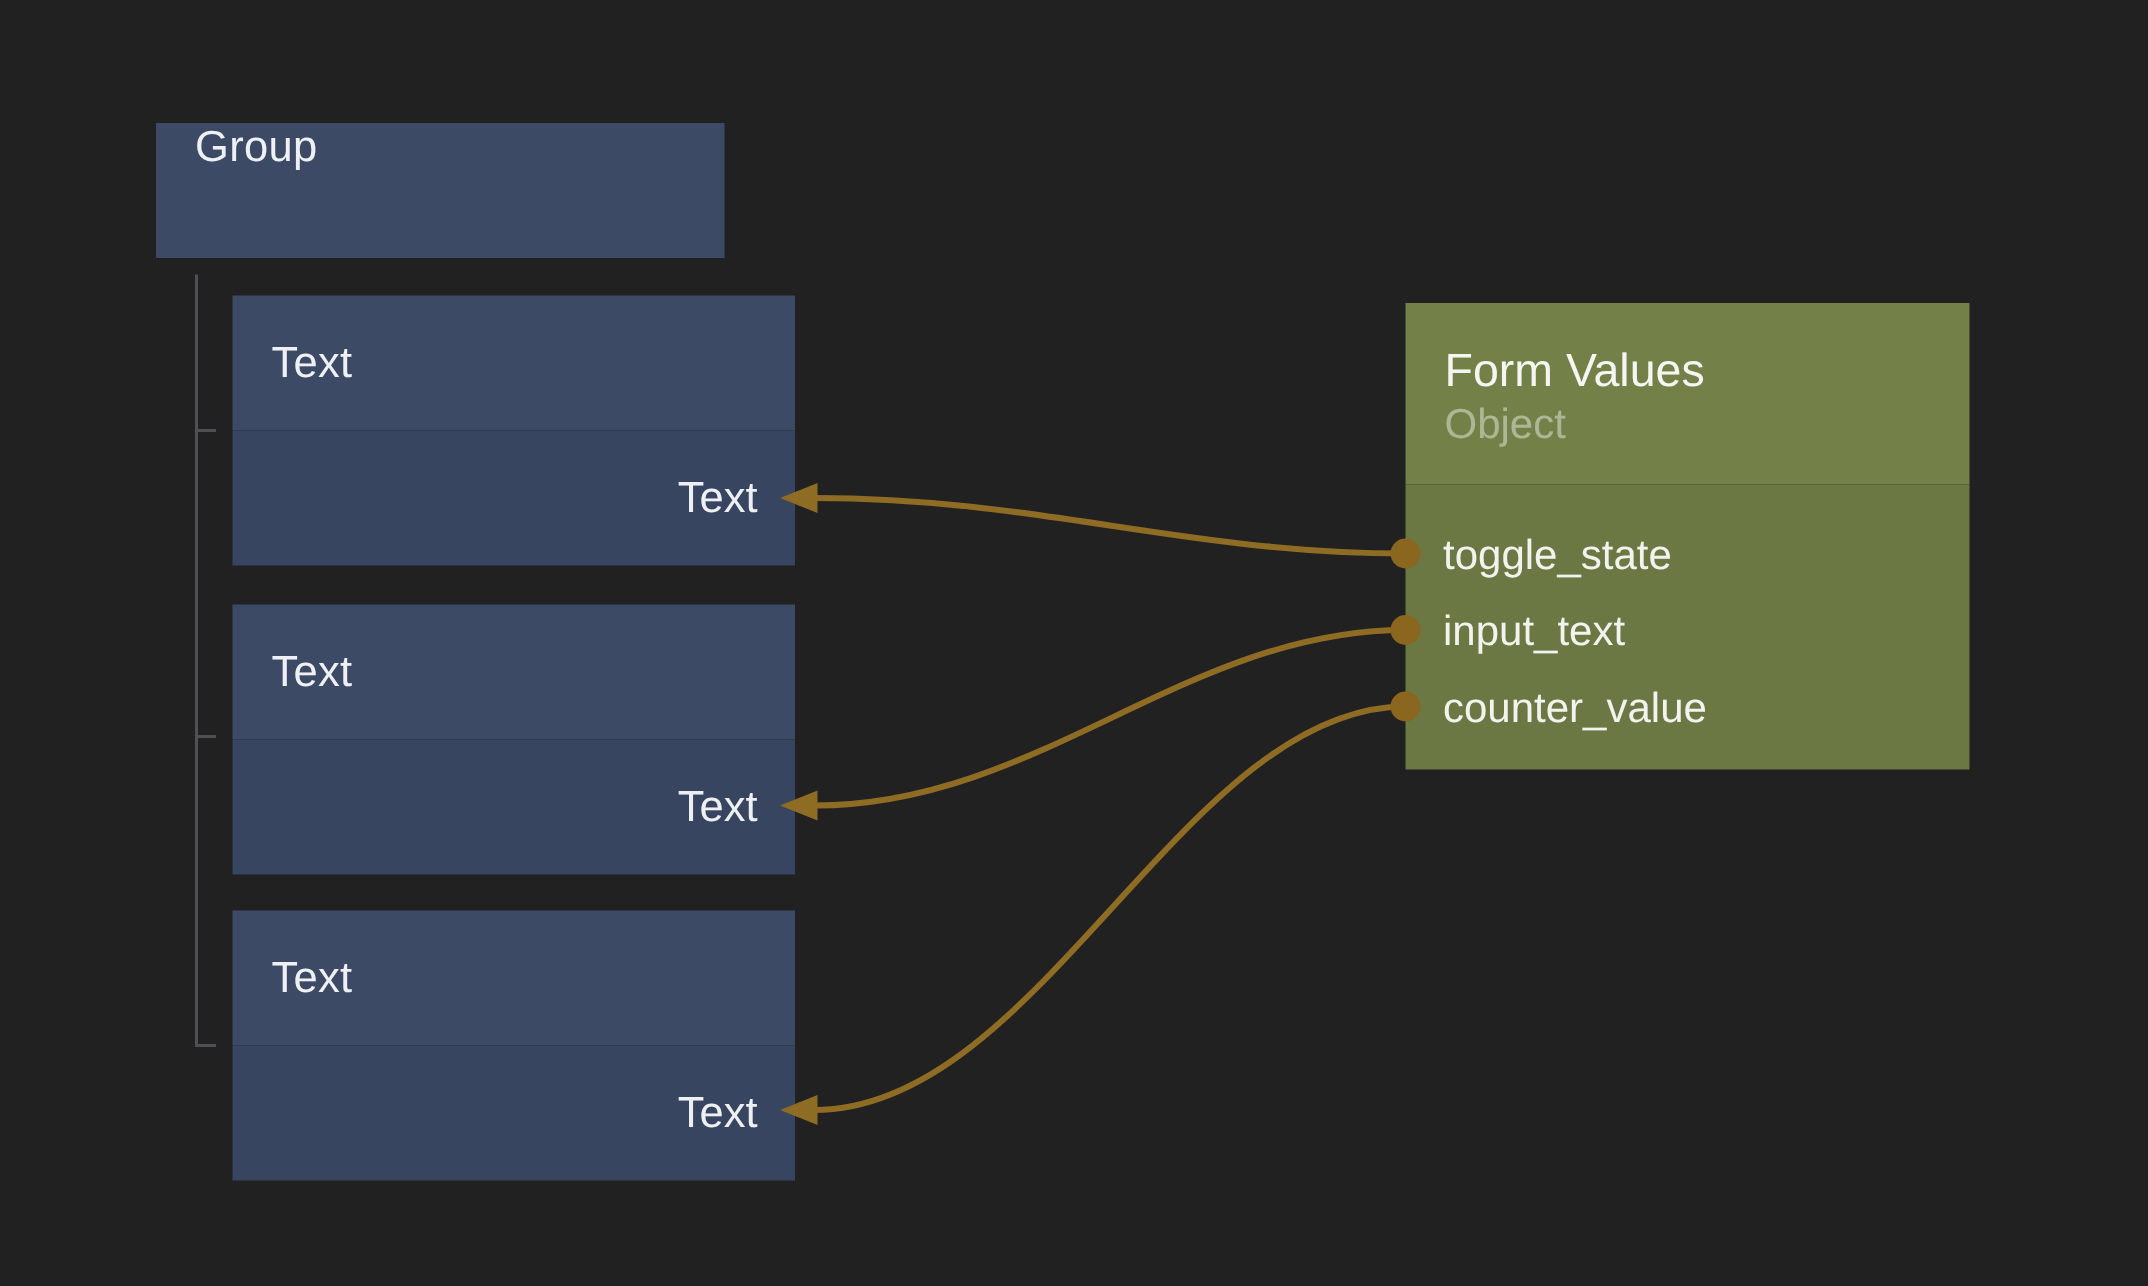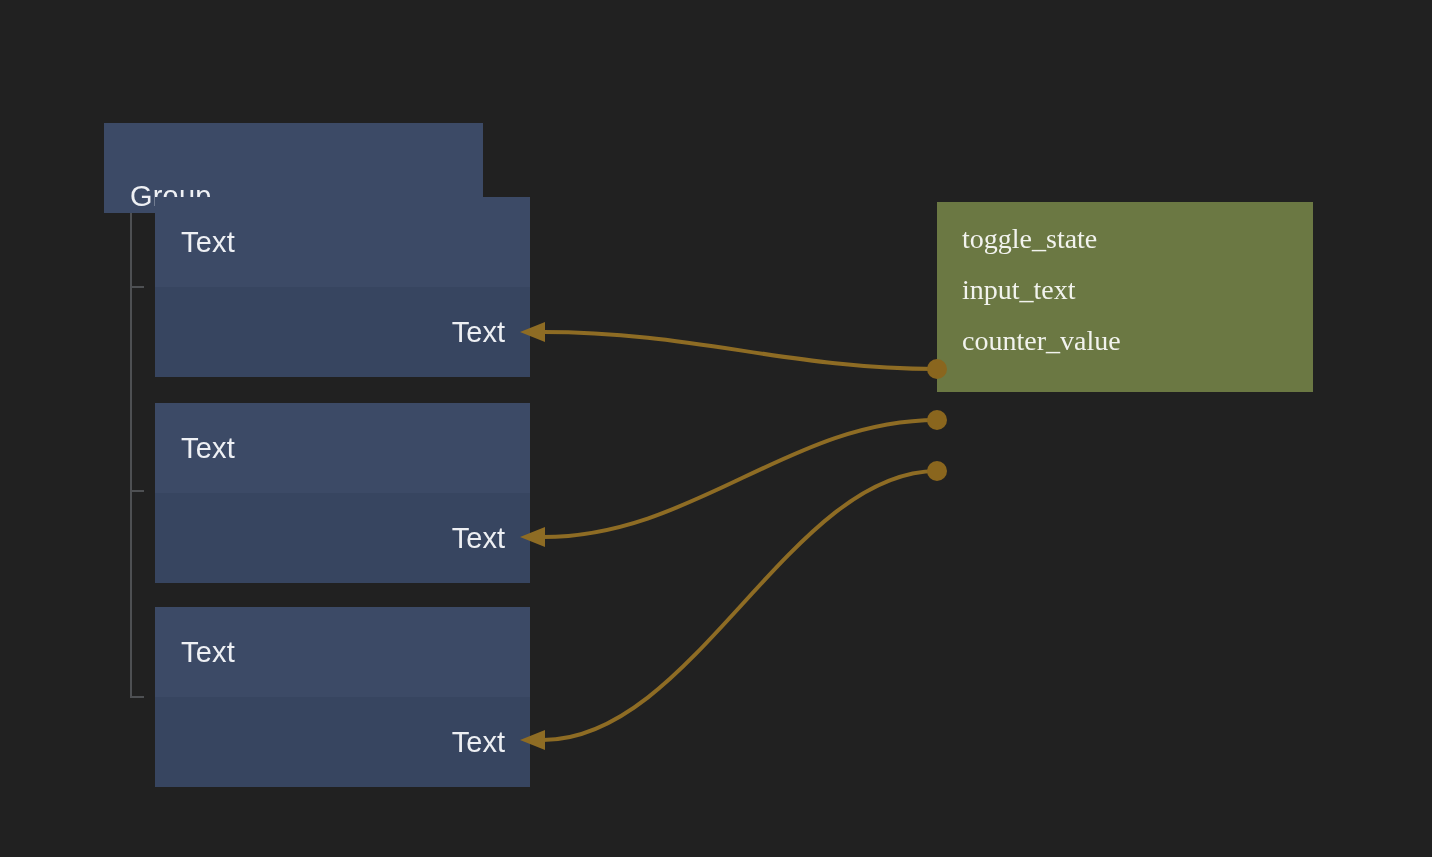--- a/index.html
+++ b/index.html
@@ -41,23 +41,22 @@
   
   .node { position: absolute; box-sizing: border-box; }
 
   .group-node {
     left: 104px;
     top: 82px;
     width: 379px;
     height: 90px;
     background: #3c4a66;
     display: flex;
-    align-items: flex-end;
+    align-items: flex-start;
     padding-left: 26px;
-    margin-top: 41px;
   }
   .node-title {
     font-size: 29px;
     color: #eef0f4;
     letter-spacing: 0.2px;
   }
 
   .text-node {
     left: 155px;
     width: 375px;
@@ -113,21 +112,21 @@
   }
   .form-body {
     height: 190px;
     background: #6b7843;
     box-sizing: border-box;
     padding: 21px 0 0 25px;
   }
   .output-row {
     height: 51px;
     display: flex;
-    font-family: Liberation Serif, serif;
+    align-items: center;
   }
   .output-label {
     font-size: 28px;
     color: #f2f3ee;
   }
 
   
   svg.edges {
     position: absolute;
     left: 0;
@@ -170,20 +169,24 @@
   <div class="node text-node n3">
     <div class="node-header">
       <span class="node-title">Text</span>
     </div>
     <div class="node-body">
       <span class="input-label">Text</span>
     </div>
   </div>
 
   <div class="node form-node">
+    <div class="form-header">
+      <div class="form-title">Form Values</div>
+      <div class="form-subtitle">Object</div>
+    </div>
     <div class="form-body">
       <div class="output-row">
         <span class="output-label">toggle_state</span>
       </div>
       <div class="output-row">
         <span class="output-label">input_text</span>
       </div>
       <div class="output-row">
         <span class="output-label">counter_value</span>
       </div>

